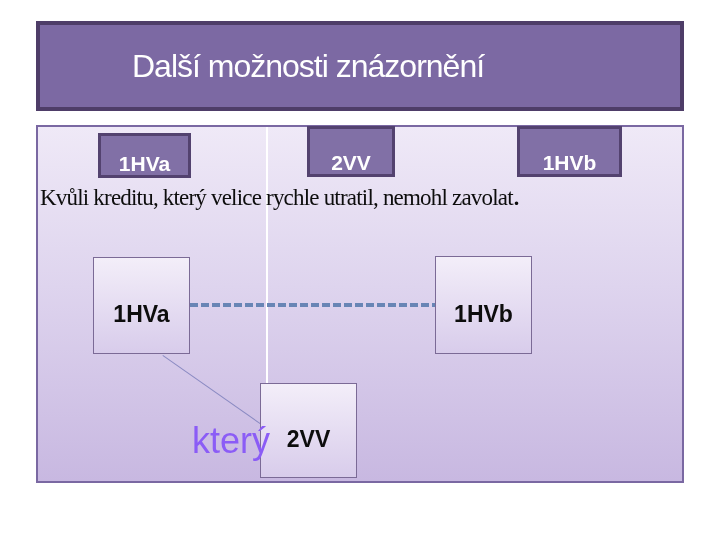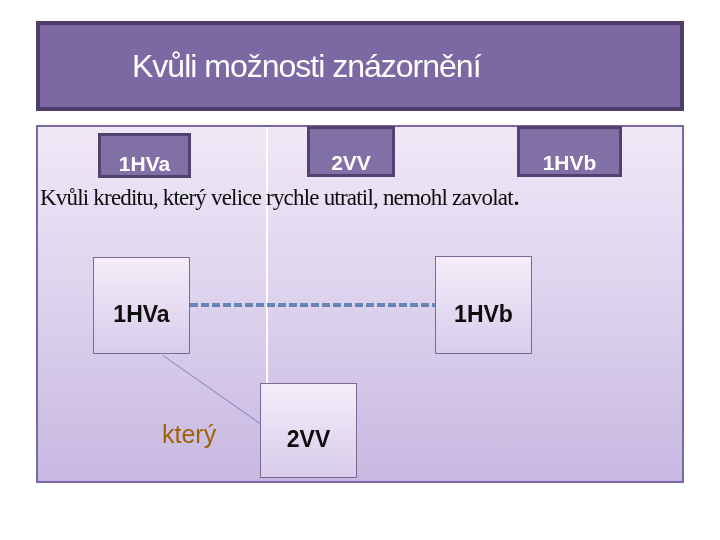--- a/index.html
+++ b/index.html
@@ -83,29 +83,29 @@
   
   .diag {
     position:absolute; left:163px; top:355px; width:119px; height:1px;
     background:#8a8ac2;
     transform-origin:0 0; transform:rotate(35deg);
     z-index:2;
   }
 
   
   .word {
-    position:absolute; left:162px; top:420px;
-    font-size:25px; color:#a16207; z-index:3;
+    position:absolute; left:192px; top:420px;
+    font-size:36px; color:#8b5cf6; z-index:3;
   }
 </style>
 </head>
 <body>
 
 <div class="title-bar">
-  <div class="title-text">Kvůli možnosti znázornění</div>
+  <div class="title-text">Další možnosti znázornění</div>
 </div>
 
 <div class="panel"></div>
 
 <div class="vline"></div>
 
 <div class="toplabel" id="tl-1hva">
   <span>1HVa</span>
 </div>
 <div class="toplabel" id="tl-2vv">

